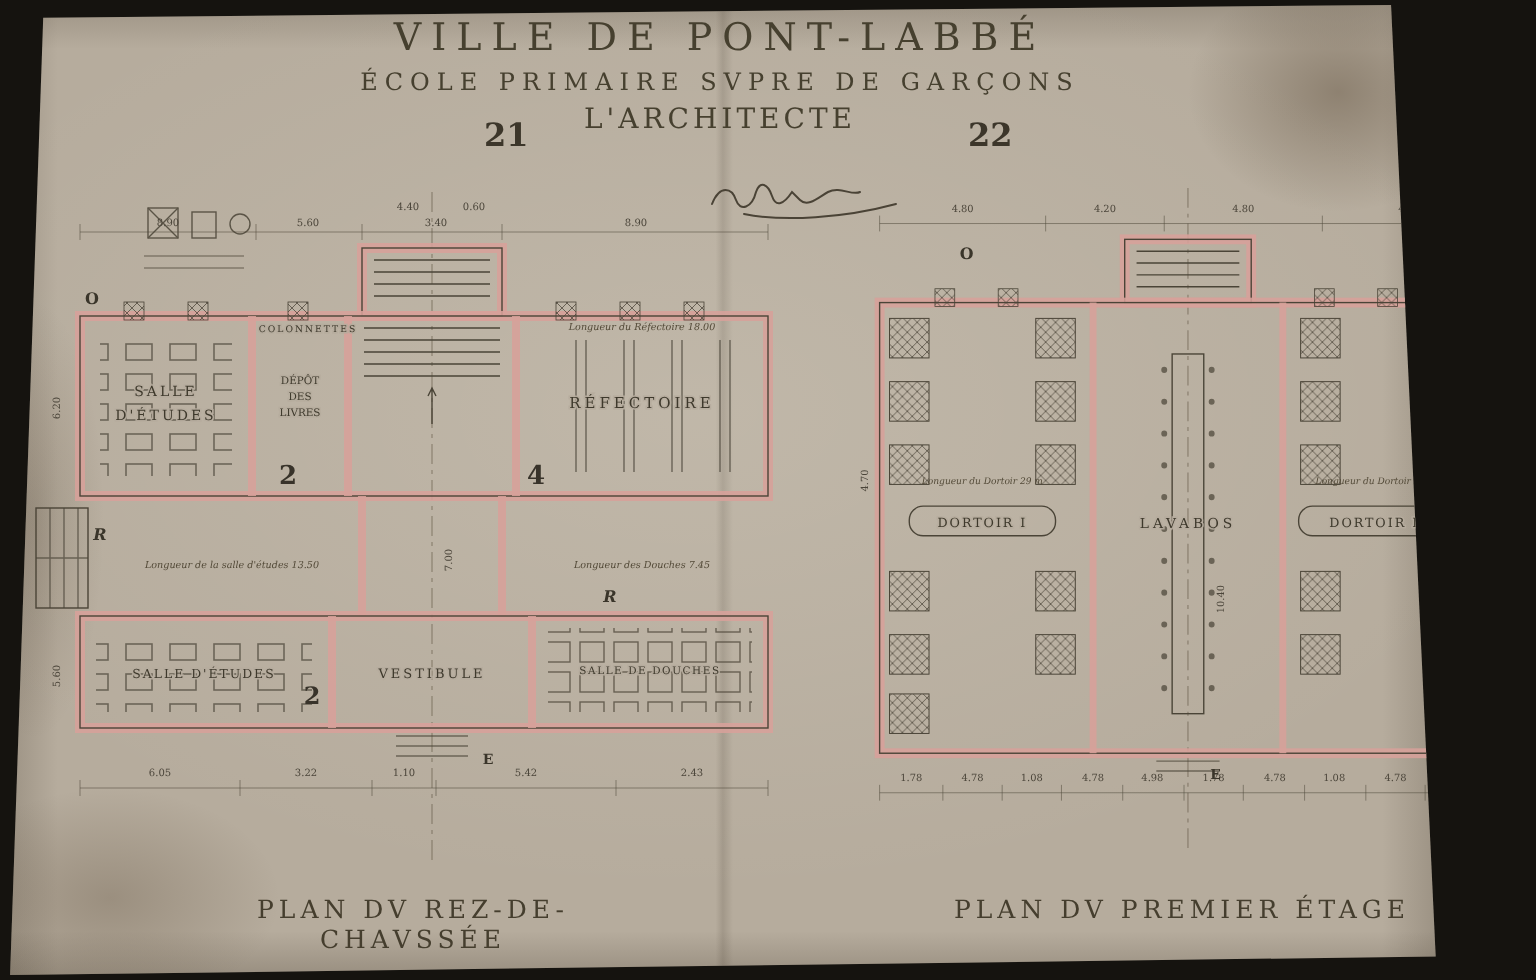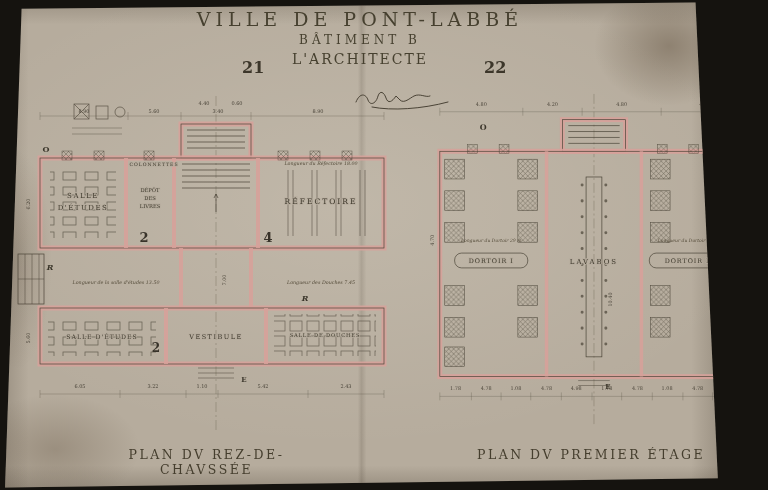--- a/index.html
+++ b/index.html
@@ -57,21 +57,21 @@
 <body>
 
 <div class="photo">
   <div class="sheet">
     <div class="stain s1"></div>
     <div class="stain s2"></div>
     <div class="stain s3"></div>
 
     <div class="title-block">
       <div class="t-city">VILLE DE PONT-LABBÉ</div>
-      <div class="t-building">BÂTIMENT B</div>
+      <div class="t-school">ÉCOLE PRIMAIRE SVPRE DE GARÇONS</div>
       <div class="t-arch">L'ARCHITECTE</div>
     </div>
     <div class="sheetno no21">21</div>
     <div class="sheetno no22">22</div>
 
     <svg class="sig" width="110" height="26" viewBox="0 0 110 26">
       <path class="sigpath" d="M4 16 C8 6 14 8 16 14 C18 20 24 18 26 10 C28 4 32 6 34 12 C36 18 40 16 44 10 L48 14 C52 18 58 12 62 10 C68 7 74 12 78 10 M20 21 C40 25 70 23 96 16"></path>
     </svg>
 
     <svg class="plan plan-left" viewBox="0 0 380 340">

